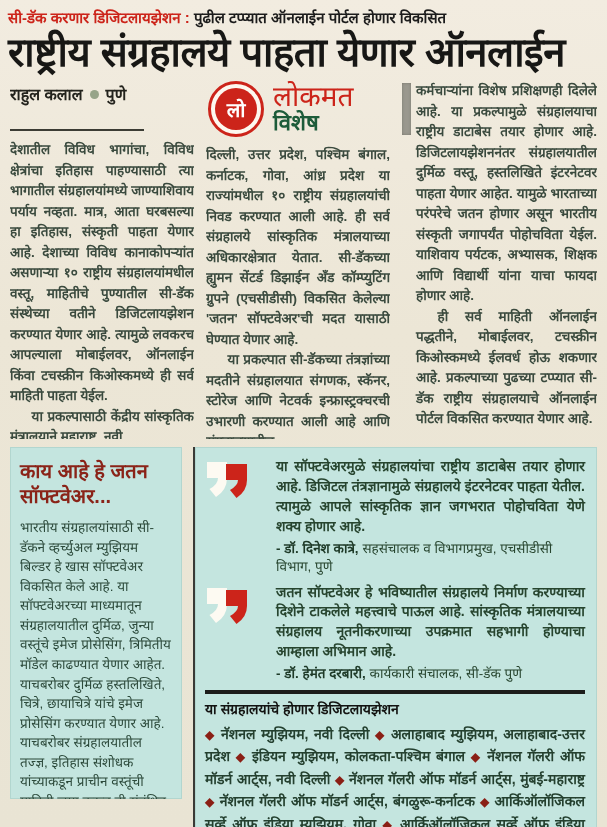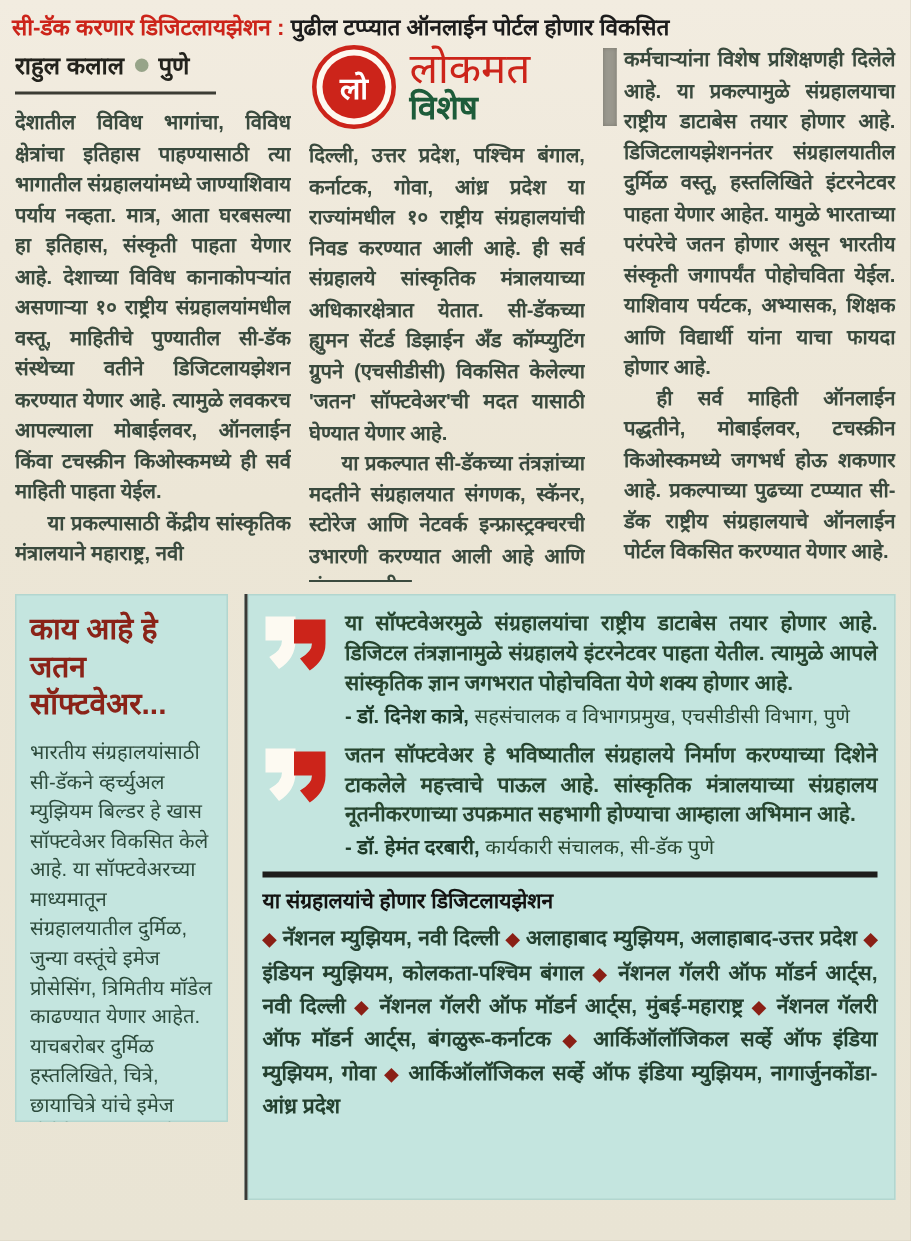--- a/index.html
+++ b/index.html
@@ -26,21 +26,21 @@
   .col1 { width:184px; }
   .col2 { width:184px; }
   .col3 { flex:1; position:relative; padding-left:14px; }
   .col-divider {
     position:absolute; left:0; top:2px; width:9px; height:52px;
     background:#9a988e; box-shadow:inset 0 0 3px #7b796f;
   }
   .byline {
     display:flex; align-items:center; gap:7px;
     font-size:16px; font-weight:bold; color:#23231d;
-    border-bottom:2px solid #3c3c34; padding:2px 18px 7px 0; margin-bottom:9px;
+    border-bottom:2px solid #3c3c34; padding:2px 18px 24px 0; margin-bottom:9px;
     width:fit-content;
   }
   .byline-dot { width:9px; height:9px; border-radius:50%; background:#97a489; display:inline-block; }
   .body-text {
     font-size:13.5px; line-height:1.52; color:#3a4a3e;
     text-align:justify; font-weight:700;
   }
   .indent { text-indent:1.6em; }
   .logo-row { display:flex; align-items:center; gap:9px; margin:0 0 8px 2px; }
   .logo-circle {
@@ -50,51 +50,52 @@
   .logo-inner {
     width:42px; height:42px; border-radius:50%; background:#cc241a; color:#fff;
     display:flex; align-items:center; justify-content:center;
     font-size:20px; font-weight:bold;
   }
   .logo-name { color:#cc241a; font-size:28px; font-weight:normal; line-height:1.0; }
   .logo-tag { color:#1d5c3a; font-size:22px; font-weight:bold; line-height:1.1; }
   
   .bottom { display:flex; gap:11px; padding:8px 10px 0; height:412px; }
   .jatan-box {
-    width:142px; background:#c4e5df; padding:12px 10px; height:352px; overflow:hidden;
+    width:172px; background:#c4e5df; padding:12px 10px; height:352px; overflow:hidden;
     box-shadow:0 0 0 1px #b2d6cf inset;
   }
   .jatan-title { color:#8a2318; font-size:20px; font-weight:bold; line-height:1.25; margin-bottom:9px; }
   .jatan-body { font-size:13.5px; line-height:1.45; color:#2c4a3b; font-weight:500; }
   .right-panel {
     flex:1; background:#c4e5df; border-left:2px solid #3a3a36;
     padding:10px 12px 8px 10px; overflow:hidden;
     box-shadow:0 0 0 1px #b2d6cf inset;
   }
-  .quote { display:flex; gap:9px; margin-bottom:8px; }
+  .quote { display:flex; gap:25px; margin-bottom:8px; }
   .quote-icon { flex:none; width:46px; padding-top:3px; }
   .quote-right { flex:1; }
   .quote-text { font-size:14px; font-weight:600; color:#27452f; line-height:1.42; text-align:justify; }
   .quote-attr { text-align:left; font-size:13.5px; color:#27452f; margin-top:2px; padding-right:4px; }
   .quote-attr .name { font-weight:bold; color:#1e3a28; }
   .museums-rule { height:4px; background:#1d1d1b; margin:4px 0 5px; }
   .museums-title { font-size:14px; font-weight:bold; color:#131311; margin-bottom:5px; }
   .museums-list { font-size:14px; font-weight:600; color:#24402f; line-height:1.6; text-align:justify; }
   .museums-list .bullet { color:#8a1f15; font-size:12px; }
 </style>
 </head>
 <body>
 
 <div class="page">
 
   <div class="kicker">
     <span class="red">सी-डॅक करणार डिजिटलायझेशन :</span>
     <span>पुढील टप्प्यात ऑनलाईन पोर्टल होणार विकसित</span>
   </div>
 
+  <div class="headline">राष्ट्रीय संग्रहालये पाहता येणार ऑनलाईन</div>
 
   <div class="content">
 
     <div class="col col1">
       <div class="byline">
         <span>राहुल कलाल</span>
         <span class="byline-dot"></span>
         <span>पुणे</span>
       </div>
       <p class="body-text">देशातील विविध भागांचा, विविध क्षेत्रांचा इतिहास पाहण्यासाठी त्या भागातील संग्रहालयांमध्ये जाण्याशिवाय पर्याय नव्हता. मात्र, आता घरबसल्या हा इतिहास, संस्कृती पाहता येणार आहे. देशाच्या विविध कानाकोपऱ्यांत असणाऱ्या १० राष्ट्रीय संग्रहालयांमधील वस्तू, माहितीचे पुण्यातील सी-डॅक संस्थेच्या वतीने डिजिटलायझेशन करण्यात येणार आहे. त्यामुळे लवकरच आपल्याला मोबाईलवर, ऑनलाईन किंवा टचस्क्रीन किओस्कमध्ये ही सर्व माहिती पाहता येईल.</p>
@@ -111,21 +112,21 @@
           <div class="logo-tag">विशेष</div>
         </div>
       </div>
       <p class="body-text">दिल्ली, उत्तर प्रदेश, पश्चिम बंगाल, कर्नाटक, गोवा, आंध्र प्रदेश या राज्यांमधील १० राष्ट्रीय संग्रहालयांची निवड करण्यात आली आहे. ही सर्व संग्रहालये सांस्कृतिक मंत्रालयाच्या अधिकारक्षेत्रात येतात. सी-डॅकच्या ह्युमन सेंटर्ड डिझाईन अँड कॉम्प्युटिंग ग्रुपने (एचसीडीसी) विकसित केलेल्या 'जतन' सॉफ्टवेअर'ची मदत यासाठी घेण्यात येणार आहे.</p>
       <p class="body-text indent">या प्रकल्पात सी-डॅकच्या तंत्रज्ञांच्या मदतीने संग्रहालयात संगणक, स्कॅनर, स्टोरेज आणि नेटवर्क इन्फ्रास्ट्रक्चरची उभारणी करण्यात आली आहे आणि संग्रहालयातील</p>
     </div>
 
     <div class="col col3">
       <div class="col-divider"></div>
       <p class="body-text">कर्मचाऱ्यांना विशेष प्रशिक्षणही दिलेले आहे. या प्रकल्पामुळे संग्रहालयाचा राष्ट्रीय डाटाबेस तयार होणार आहे. डिजिटलायझेशननंतर संग्रहालयातील दुर्मिळ वस्तू, हस्तलिखिते इंटरनेटवर पाहता येणार आहेत. यामुळे भारताच्या परंपरेचे जतन होणार असून भारतीय संस्कृती जगापर्यंत पोहोचविता येईल. याशिवाय पर्यटक, अभ्यासक, शिक्षक आणि विद्यार्थी यांना याचा फायदा होणार आहे.</p>
-      <p class="body-text indent">ही सर्व माहिती ऑनलाईन पद्धतीने, मोबाईलवर, टचस्क्रीन किओस्कमध्ये जगभर्ध होऊ शकणार आहे. प्रकल्पाच्या पुढच्या टप्प्यात सी-डॅक राष्ट्रीय संग्रहालयाचे ऑनलाईन पोर्टल विकसित करण्यात येणार आहे.</p>
+      <p class="body-text indent">ही सर्व माहिती ऑनलाईन पद्धतीने, मोबाईलवर, टचस्क्रीन किओस्कमध्ये ईलवर्ध होऊ शकणार आहे. प्रकल्पाच्या पुढच्या टप्प्यात सी-डॅक राष्ट्रीय संग्रहालयाचे ऑनलाईन पोर्टल विकसित करण्यात येणार आहे.</p>
     </div>
 
   </div>
 
   <div class="bottom">
 
     <div class="jatan-box">
       <div class="jatan-title">काय आहे हे जतन सॉफ्टवेअर...</div>
       <div class="jatan-body">भारतीय संग्रहालयांसाठी सी-डॅकने व्हर्च्युअल म्युझियम बिल्डर हे खास सॉफ्टवेअर विकसित केले आहे. या सॉफ्टवेअरच्या माध्यमातून संग्रहालयातील दुर्मिळ, जुन्या वस्तूंचे इमेज प्रोसेसिंग, त्रिमितीय मॉडेल काढण्यात येणार आहेत. याचबरोबर दुर्मिळ हस्तलिखिते, चित्रे, छायाचित्रे यांचे इमेज प्रोसेसिंग करण्यात येणार आहे. याचबरोबर संग्रहालयातील तज्ज्ञ, इतिहास संशोधक यांच्याकडून प्राचीन वस्तूंची माहिती जमा करून ती संबंधित वस्तूबरोबर देण्यात येईल.</div>
     </div>

